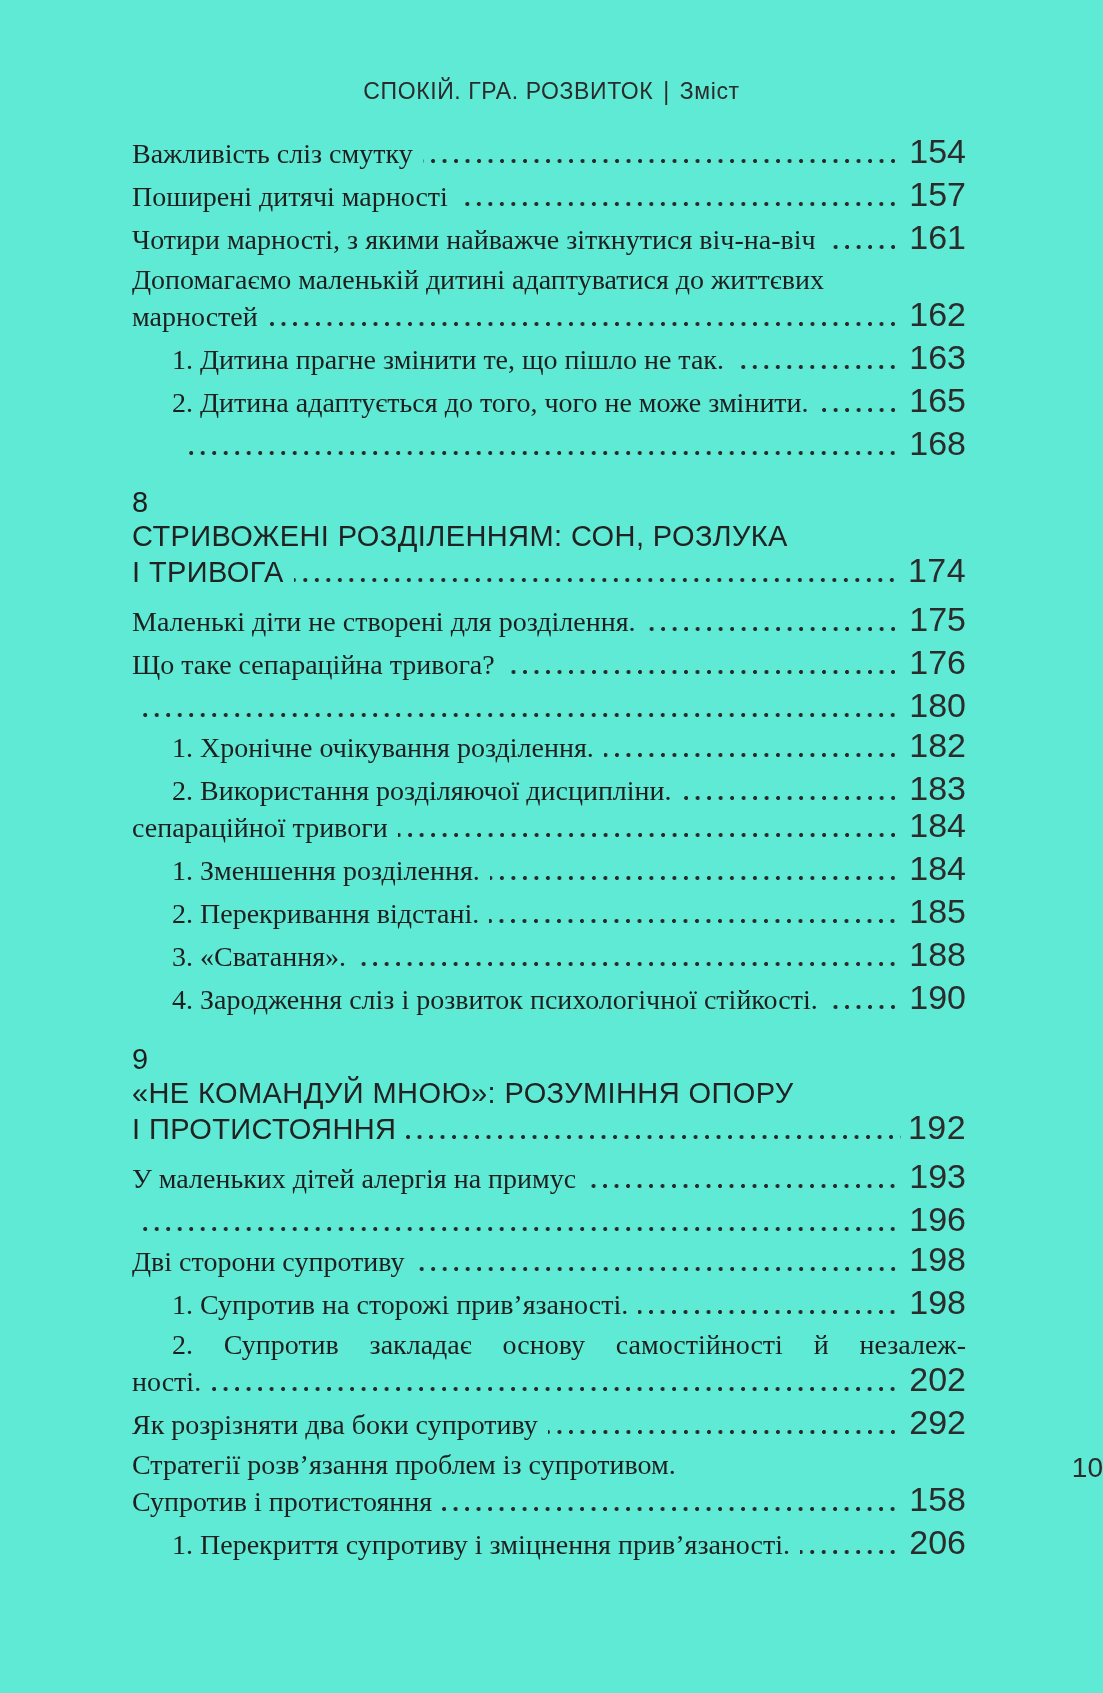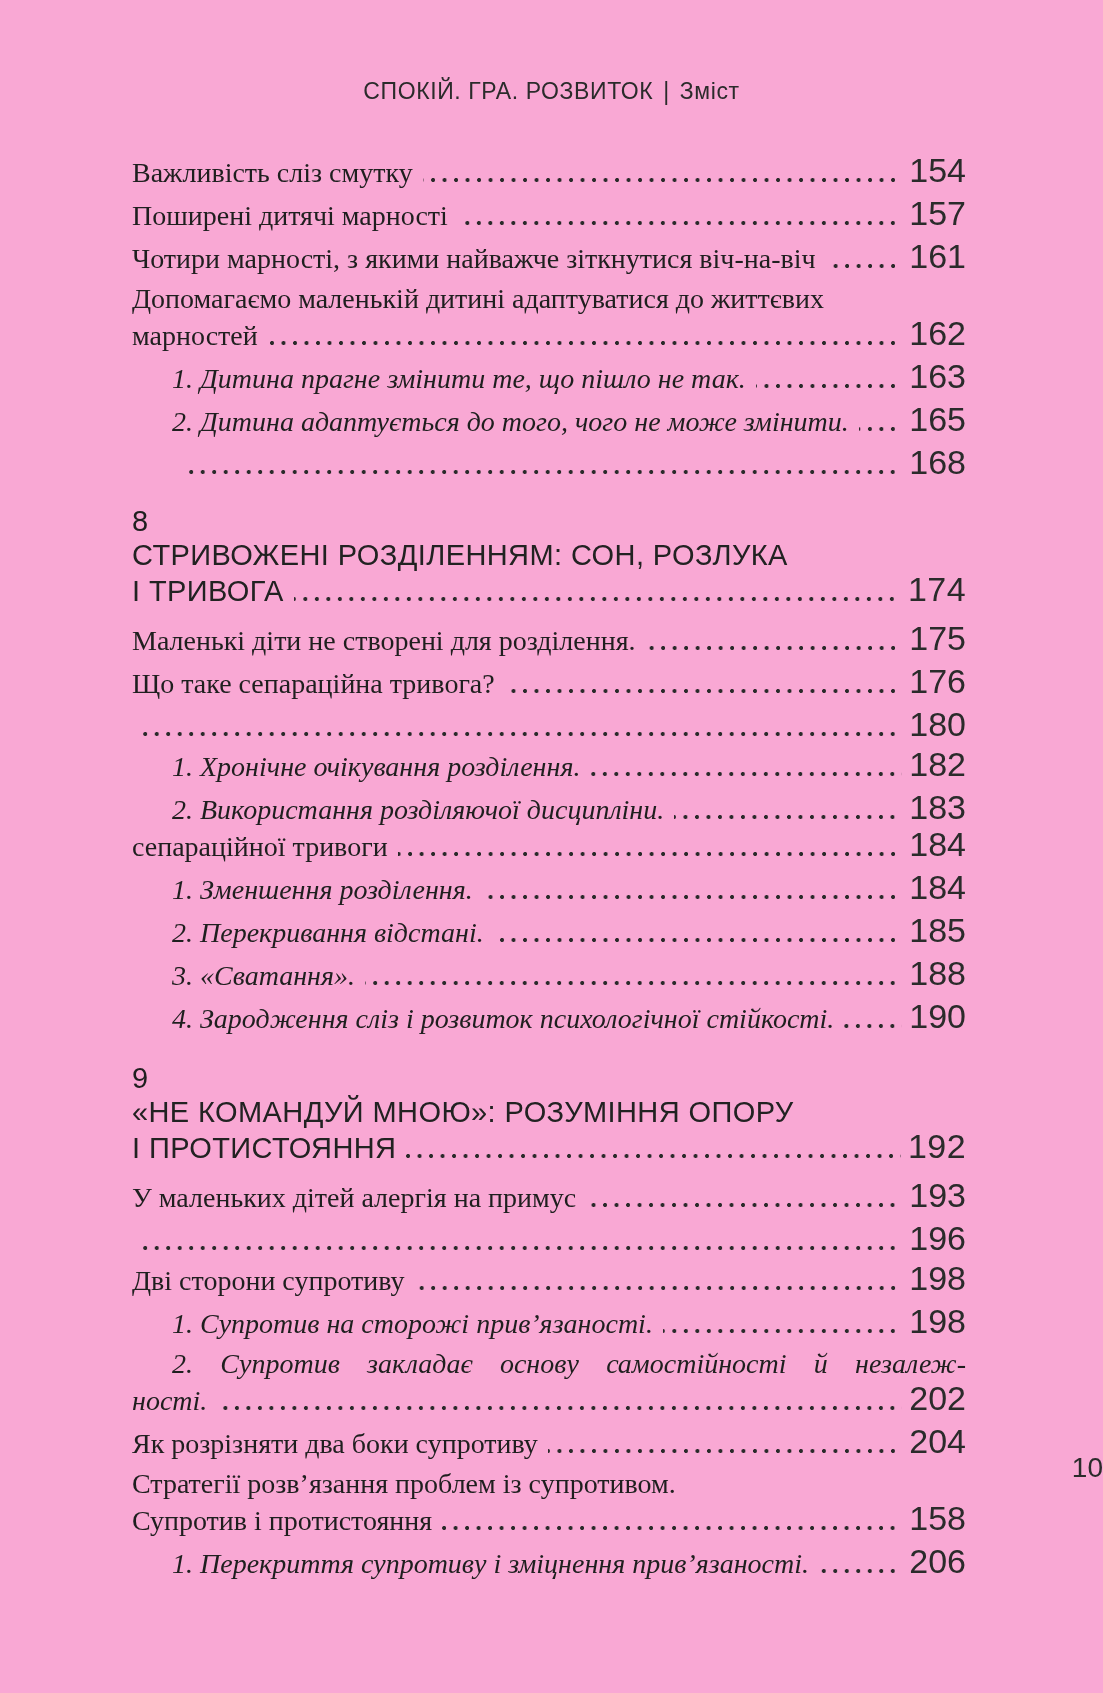--- a/index.html
+++ b/index.html
@@ -1,56 +1,56 @@
 <!DOCTYPE html>
 <html><head>
 <meta charset="utf-8">
 <style>
   html, body { margin: 0; padding: 0; background: #ffffff; }
   .page {
     position: relative;
     width: 1103px;
     height: 1693px;
     margin: 0 auto;
-    background: #f9a8d4;
+    background: #5eead4;
     overflow: hidden;
     color: #1f1f1f;
   }
   .page-header {
     padding-top: 78px;
     text-align: center;
     font-family: "Liberation Sans", "DejaVu Sans", sans-serif;
     font-size: 23px;
     letter-spacing: 0.6px;
     color: #2b2b2b;
     white-space: nowrap;
   }
   .page-header .sep {
     display: inline-block;
     margin: 0 10px;
     font-weight: 400;
     transform: scaleY(1.15);
   }
   .toc {
-    margin: 48px 137px 0 132px;
+    margin: 29px 137px 0 132px;
   }
   .row {
     display: flex;
     align-items: baseline;
     line-height: 34px;
     font-size: 28px;
   }
   .row.justify {
     display: block;
     text-align: justify;
     text-align-last: justify;
   }
   .serif { font-family: "Liberation Serif", "DejaVu Serif", serif; }
   .sans  { font-family: "Liberation Sans", "DejaVu Sans", sans-serif; }
-  .italic .text { font-style: italic; }
+  .italic .text { }
   .indent { padding-left: 40px; }
   .gap { margin-top: 6px; }
   .chapnum {
     margin-top: 25px;
     font-size: 29px;
     letter-spacing: 0.4px;
   }
   .chapline, .chapend {
     font-size: 29px;
     letter-spacing: 0.4px;
@@ -224,21 +224,21 @@
       </div>
       <div class="row serif italic indent gap justify"><span class="text">2. Супротив закладає основу самостійності й незалеж-</span></div>
       <div class="row serif italic">
         <span class="text">ності.</span>
         <span class="leader"></span>
         <span class="num">202</span>
       </div>
       <div class="row serif gap">
         <span class="text">Як розрізняти два боки супротиву</span>
         <span class="leader"></span>
-        <span class="num">204</span>
+        <span class="num">292</span>
       </div>
       <div class="row serif gap">
         <span class="text">Стратегії розв’язання проблем із супротивом.</span>
       </div>
       <div class="row serif">
         <span class="text">Супротив і протистояння</span>
         <span class="leader"></span>
         <span class="num">158</span>
       </div>
       <div class="row serif italic indent gap">

